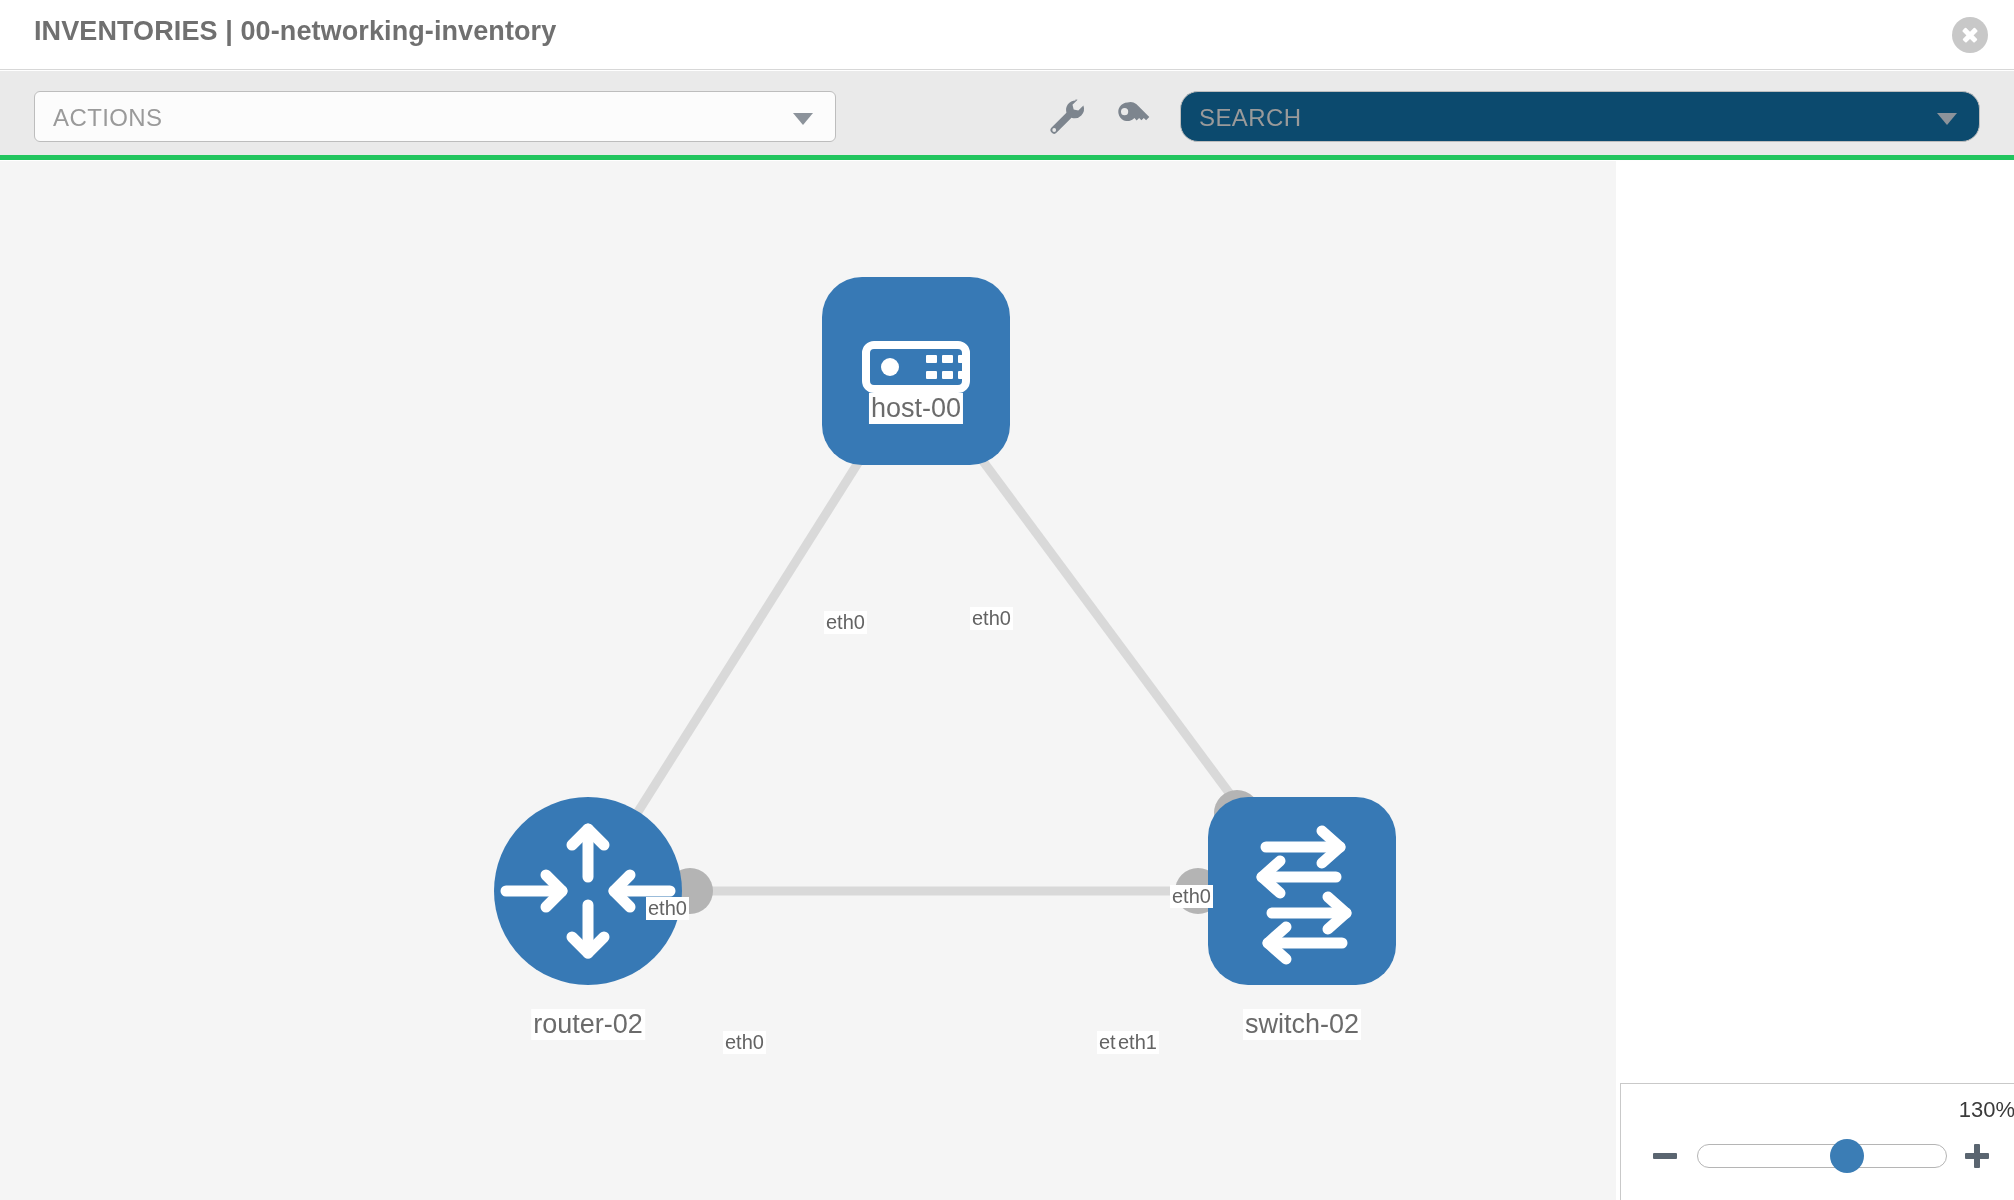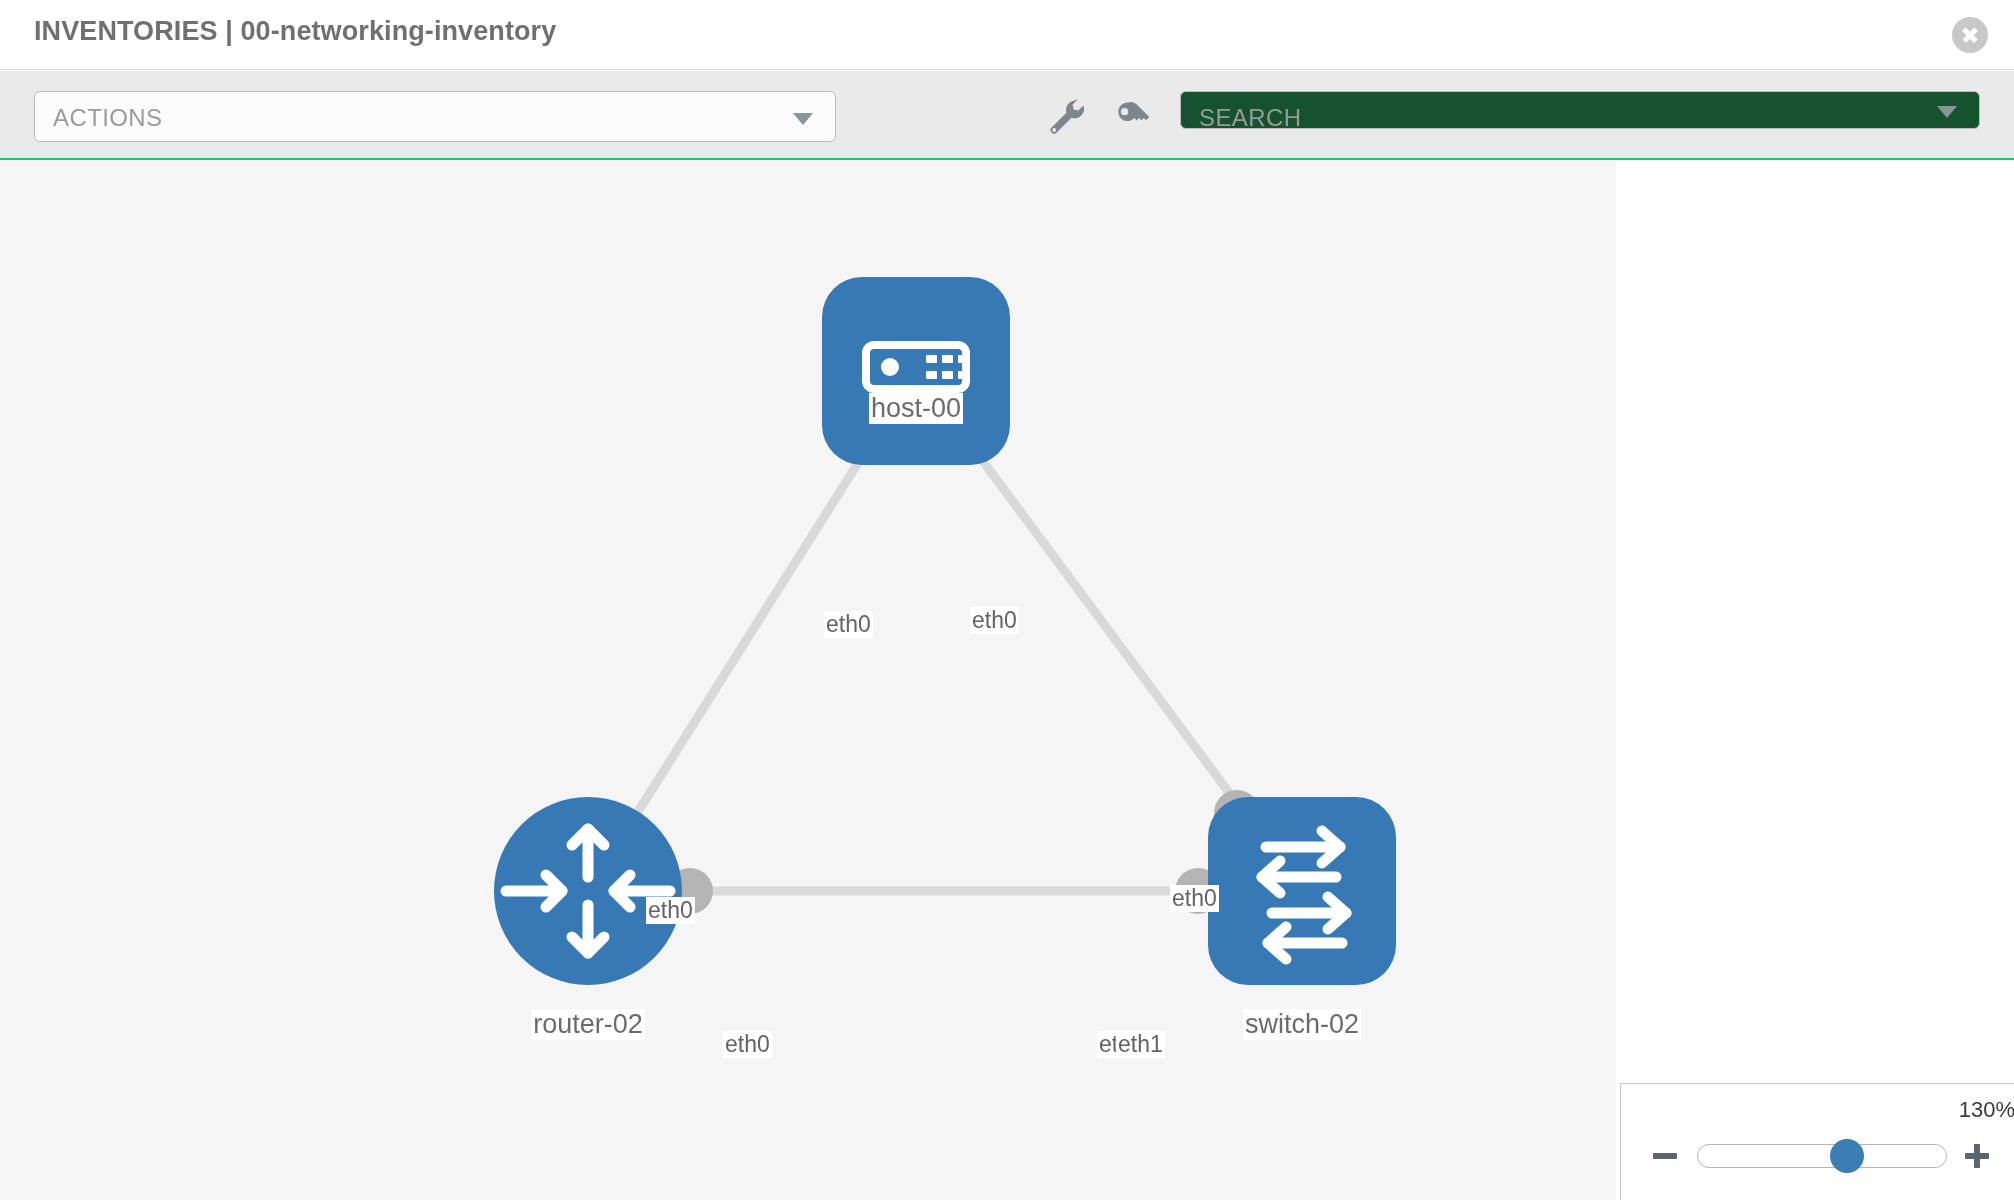--- a/index.html
+++ b/index.html
@@ -62,21 +62,21 @@
   .close-btn::before { transform: translate(-50%,-50%) rotate(45deg); }
   .close-btn::after  { transform: translate(-50%,-50%) rotate(-45deg); }
 
   
   .toolbar {
     position: absolute;
     left: 0; top: 71px;
     width: 2014px;
     height: 89px;
     background: #eaeaea;
-    border-bottom: 2px solid #22c55e;
+    border-bottom: 5px solid #22c55e;
   }
   .actions-select {
     position: absolute;
     left: 34px;
     top: 20px;
     width: 802px;
     height: 51px;
     background: #fcfcfc;
     border: 1px solid #bdbdbd;
     border-radius: 6px;
@@ -110,24 +110,24 @@
   }
   .tool-icon svg { display: block; }
   .icon-wrench { left: 1042px; }
   .icon-key    { left: 1110px; }
 
   .search-box {
     position: absolute;
     left: 1180px;
     top: 20px;
     width: 800px;
-    height: 38px;
-    background: #14532d;
+    height: 51px;
+    background: #0c4a6e;
     border: 1px solid #bdbdbd;
-    border-radius: 6px;
+    border-radius: 18px;
     cursor: text;
   }
   .search-label {
     position: absolute;
     left: 18px;
     top: 12px;
     font-size: 24px;
     color: #9a9a9a;
     letter-spacing: 0.4px;
   }
@@ -153,21 +153,21 @@
     position: absolute;
     font-size: 27px;
     color: #6b6b6b;
     background: #ffffff;
     white-space: nowrap;
     transform: translateX(-50%);
     padding: 0 2px;
   }
   .iface-label {
     position: absolute;
-    font-size: 23px;
+    font-size: 20px;
     color: #636363;
     background: #ffffff;
     white-space: nowrap;
     padding: 0 2px;
   }
 
   
   .zoom-panel {
     position: absolute;
     left: 1620px;

